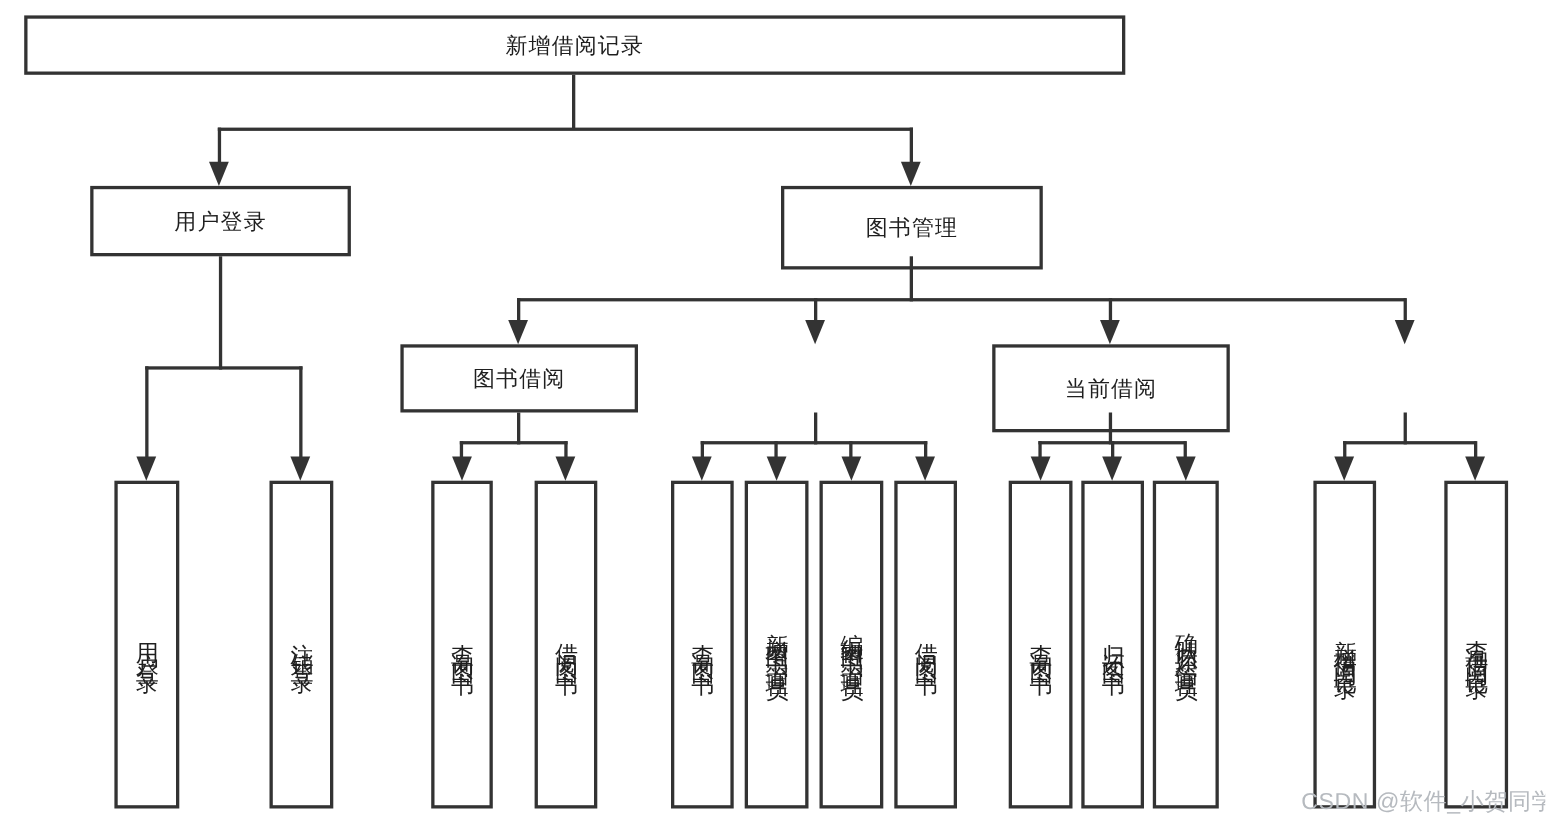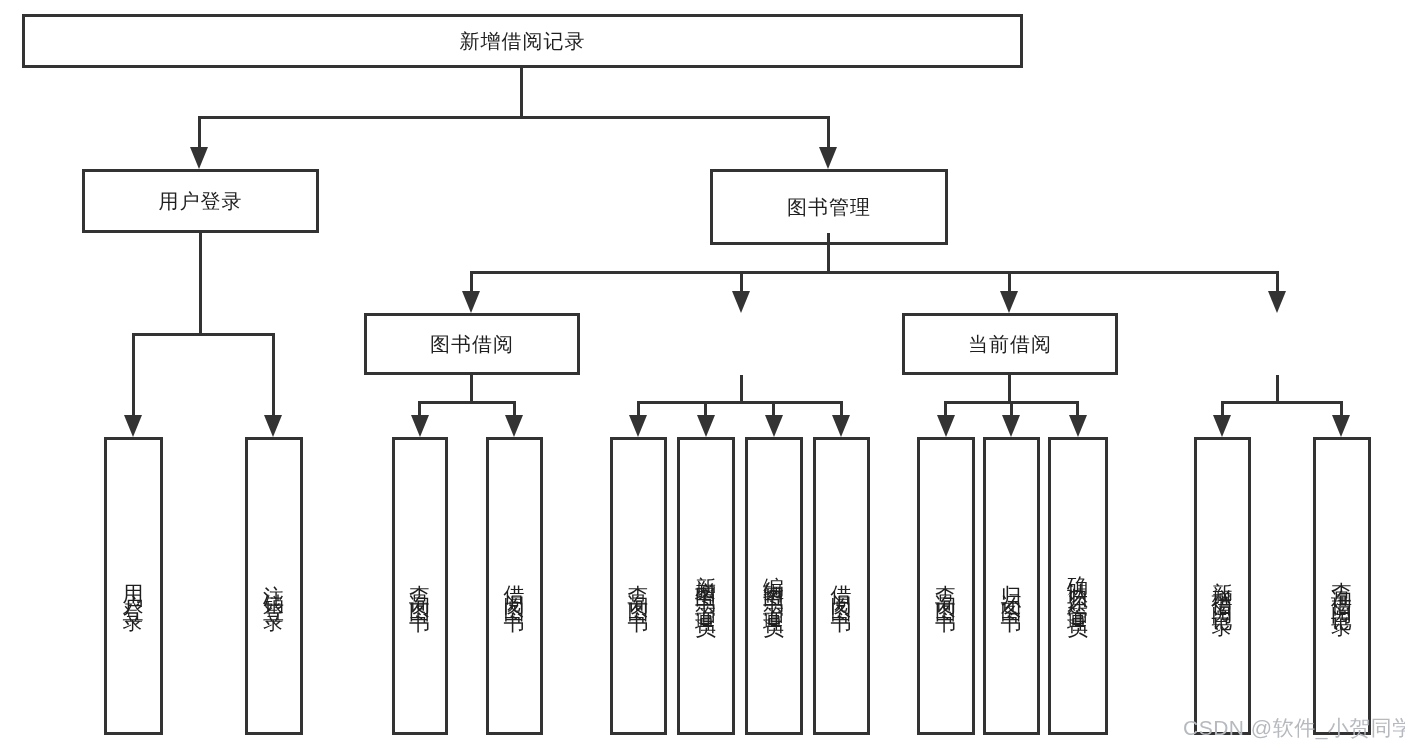--- a/index.html
+++ b/index.html
@@ -66,21 +66,21 @@
   <div class="box" style="left:82px;top:169px;width:237px;height:64px">
     <span>用户登录</span>
   </div>
   <div class="box" style="left:710px;top:169px;width:238px;height:76px">
     <span>图书管理</span>
   </div>
 
   <div class="box" style="left:364px;top:313px;width:216px;height:62px">
     <span>图书借阅</span>
   </div>
-  <div class="box" style="left:902px;top:313px;width:216px;height:62px">
+  <div class="box" style="left:902px;top:313px;width:216px;height:80px">
     <span>当前借阅</span>
   </div>
 
   <div class="vbox" style="left:104px;top:437px;width:59px;height:298px">
     <span class="vtext">用户登录</span>
   </div>
   <div class="vbox" style="left:245px;top:437px;width:58px;height:298px">
     <span class="vtext">注销登录</span>
   </div>
 

